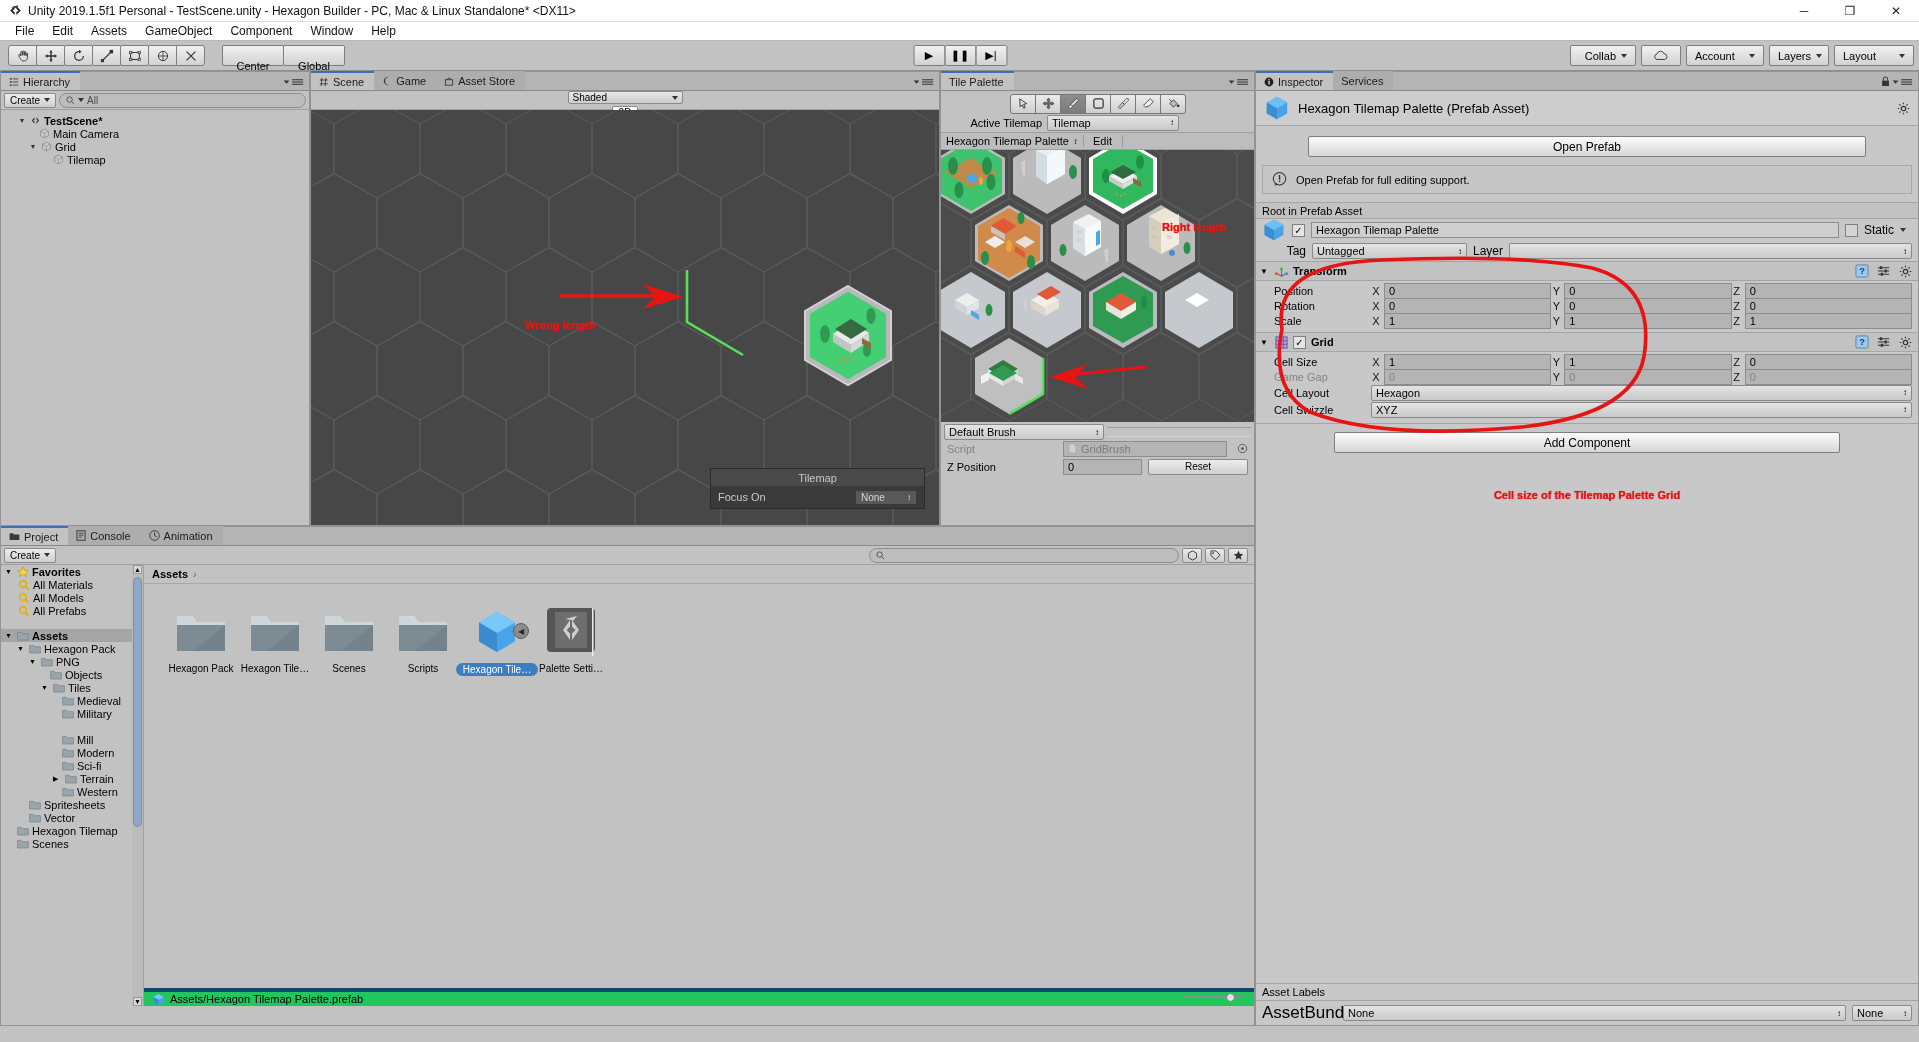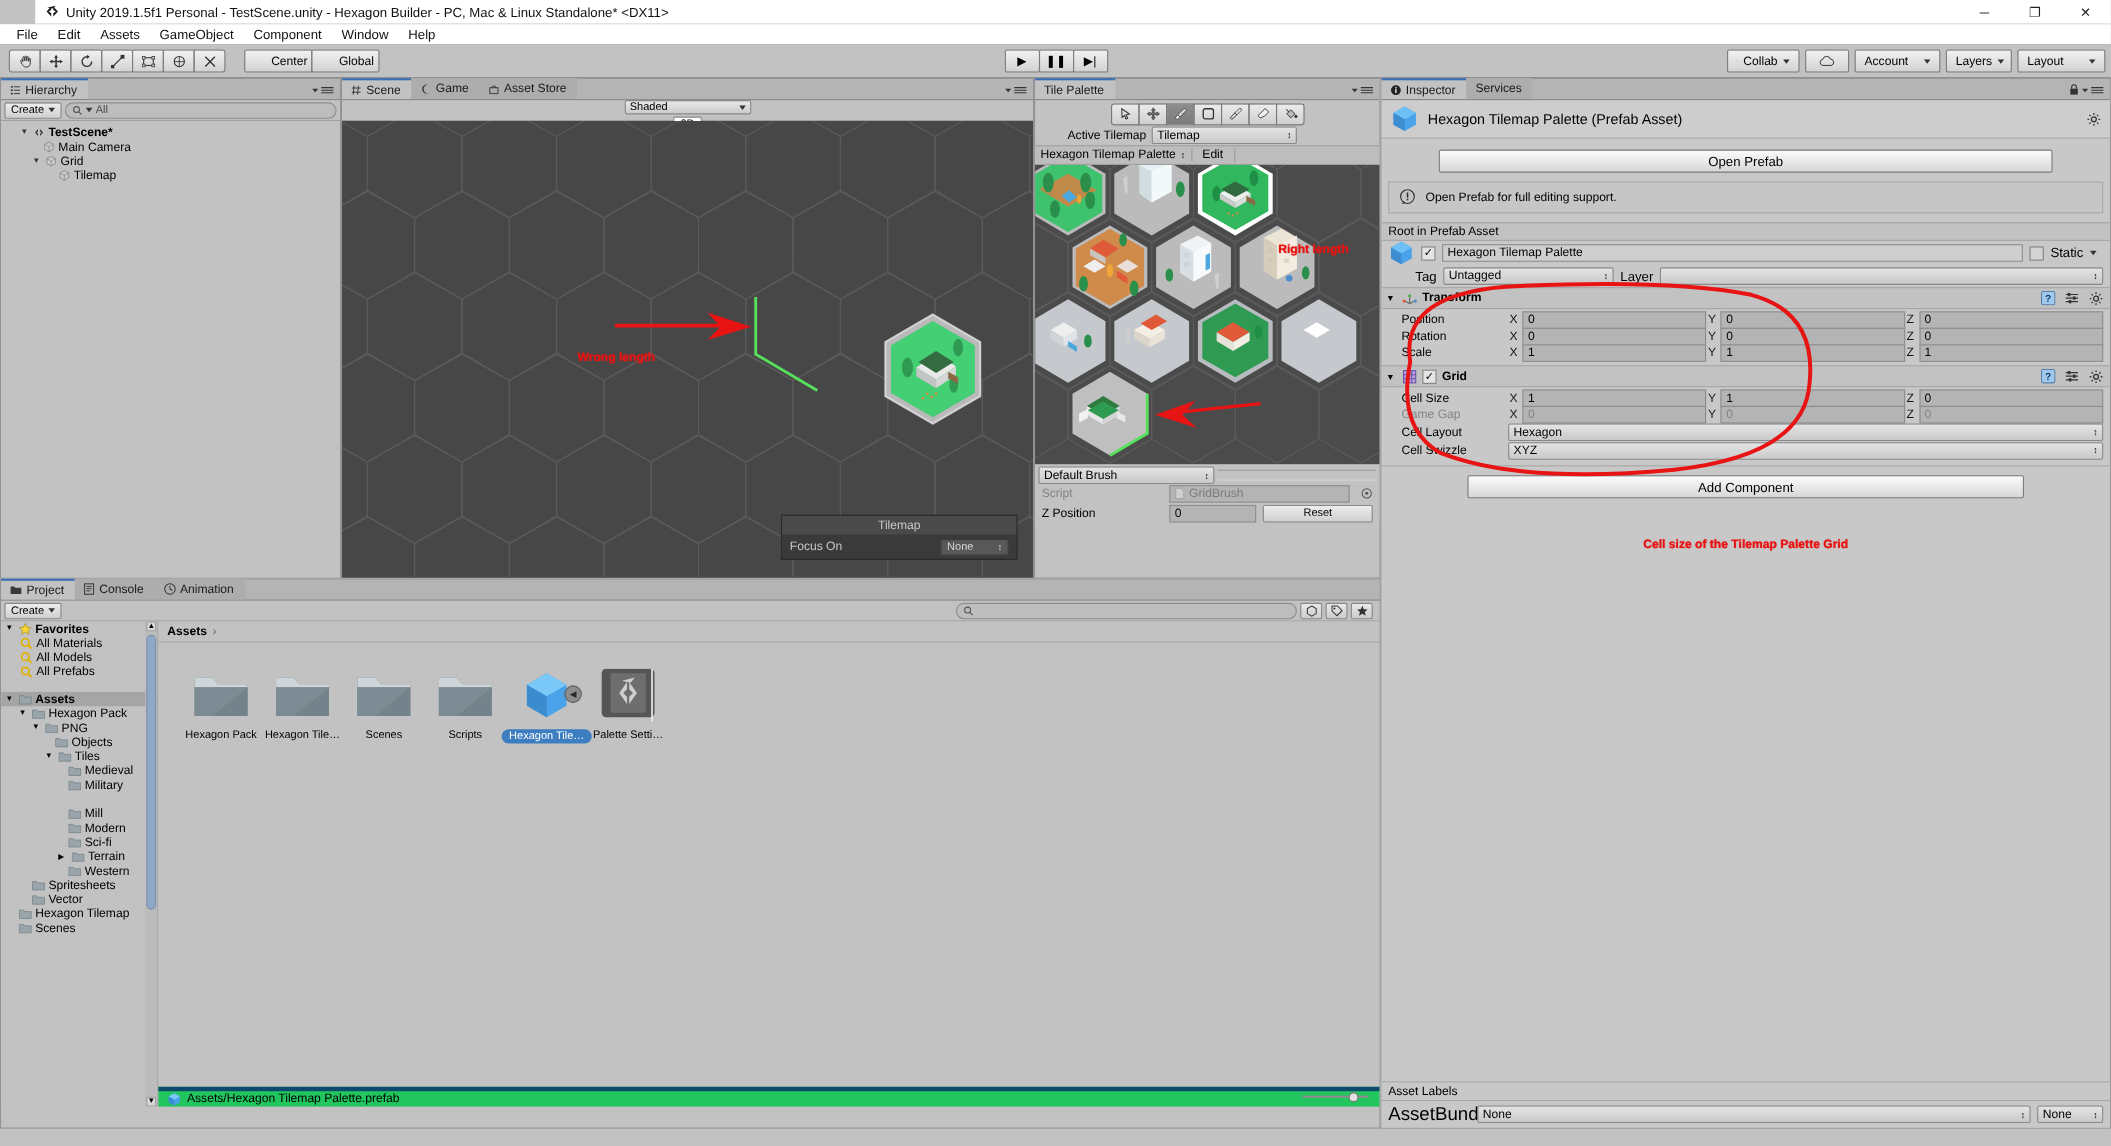--- a/index.html
+++ b/index.html
@@ -9,21 +9,21 @@
     font-size: 12px;
     color:#000;
     background:#c2c2c2;
     -webkit-font-smoothing: none;
   }
   .app { position:relative; width:1919px; height:1042px; background:#c2c2c2; }
 
   
   .titlebar {
     height:22px; background:#ffffff; display:flex; align-items:center;
-    border-bottom:1px solid #e0e0e0; position:relative;margin-left:32px;
+    border-bottom:1px solid #e0e0e0; position:relative;
   }
   .titlebar .u-logo { width:18px; height:18px; margin:0 4px 0 6px; display:flex; align-items:center; justify-content:center; }
   .titlebar .ttl { font-size:12px; color:#111; }
   .win-btns { position:absolute; right:0; top:0; height:22px; display:flex; }
   .win-btns div { width:46px; height:22px; display:flex; align-items:center; justify-content:center; font-size:12px; color:#222; }
 
   
   .menubar { height:19px; background:#ffffff; display:flex; align-items:center; padding-left:6px; border-bottom:1px solid #b9b9b9;}
   .menubar span { font-size:12px; padding:1px 9px; color:#111; }
 
@@ -32,21 +32,21 @@
   .tbtn {
     height:21px; min-width:29px; border:1px solid #7e7e7e;
     background:linear-gradient(#f1f1f1,#d2d2d2);
     display:flex; align-items:center; justify-content:center; font-size:11px;
     border-radius:2px; margin-right:-1px;
   }
   .tgroup { display:flex; margin-left:8px; }
   .tgroup .tbtn:first-child { border-radius:3px 0 0 3px; }
   .tgroup .tbtn:last-child { border-radius:0 3px 3px 0; }
   .pivotgrp { display:flex; margin-left:18px;}
-  .pivotgrp .tbtn { padding:0 8px; gap:20px; }
+  .pivotgrp .tbtn { padding:0 8px; gap:20px;flex-direction:column; }
   .playgrp { position:absolute; left:50%; transform:translateX(-50%); display:flex; }
   .playgrp .tbtn { width:32px; }
   .rightgrp { position:absolute; right:6px; display:flex; align-items:center; gap:6px;}
   .rightgrp .tbtn { padding:0 8px; gap:5px; }
   .caret { width:0;height:0;border-left:3px solid transparent;border-right:3px solid transparent;border-top:4px solid #333; display:inline-block;}
 
   
   .panel { position:absolute; background:#c2c2c2; border:1px solid #939393; }
   .panel-tabs { height:19px; background:#b4b4b4; display:flex; align-items:flex-end; position:relative; border-bottom:1px solid #8a8a8a;}
   .tab { height:19px; padding:0 10px 0 8px; display:flex; align-items:center; gap:4px; font-size:11px; color:#1a1a1a; background:#adadad;}

